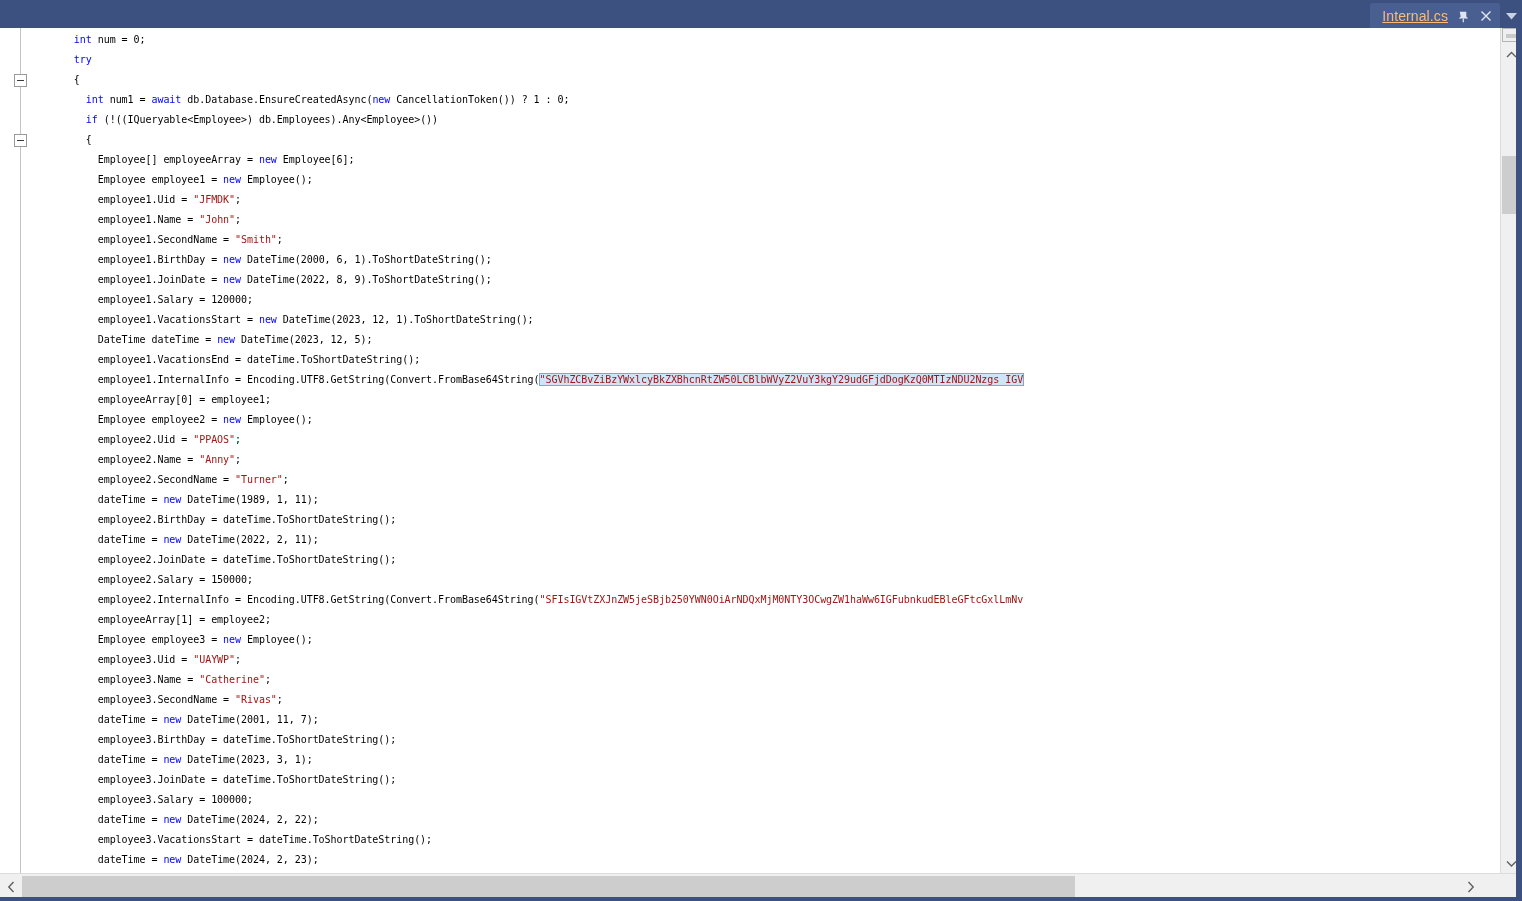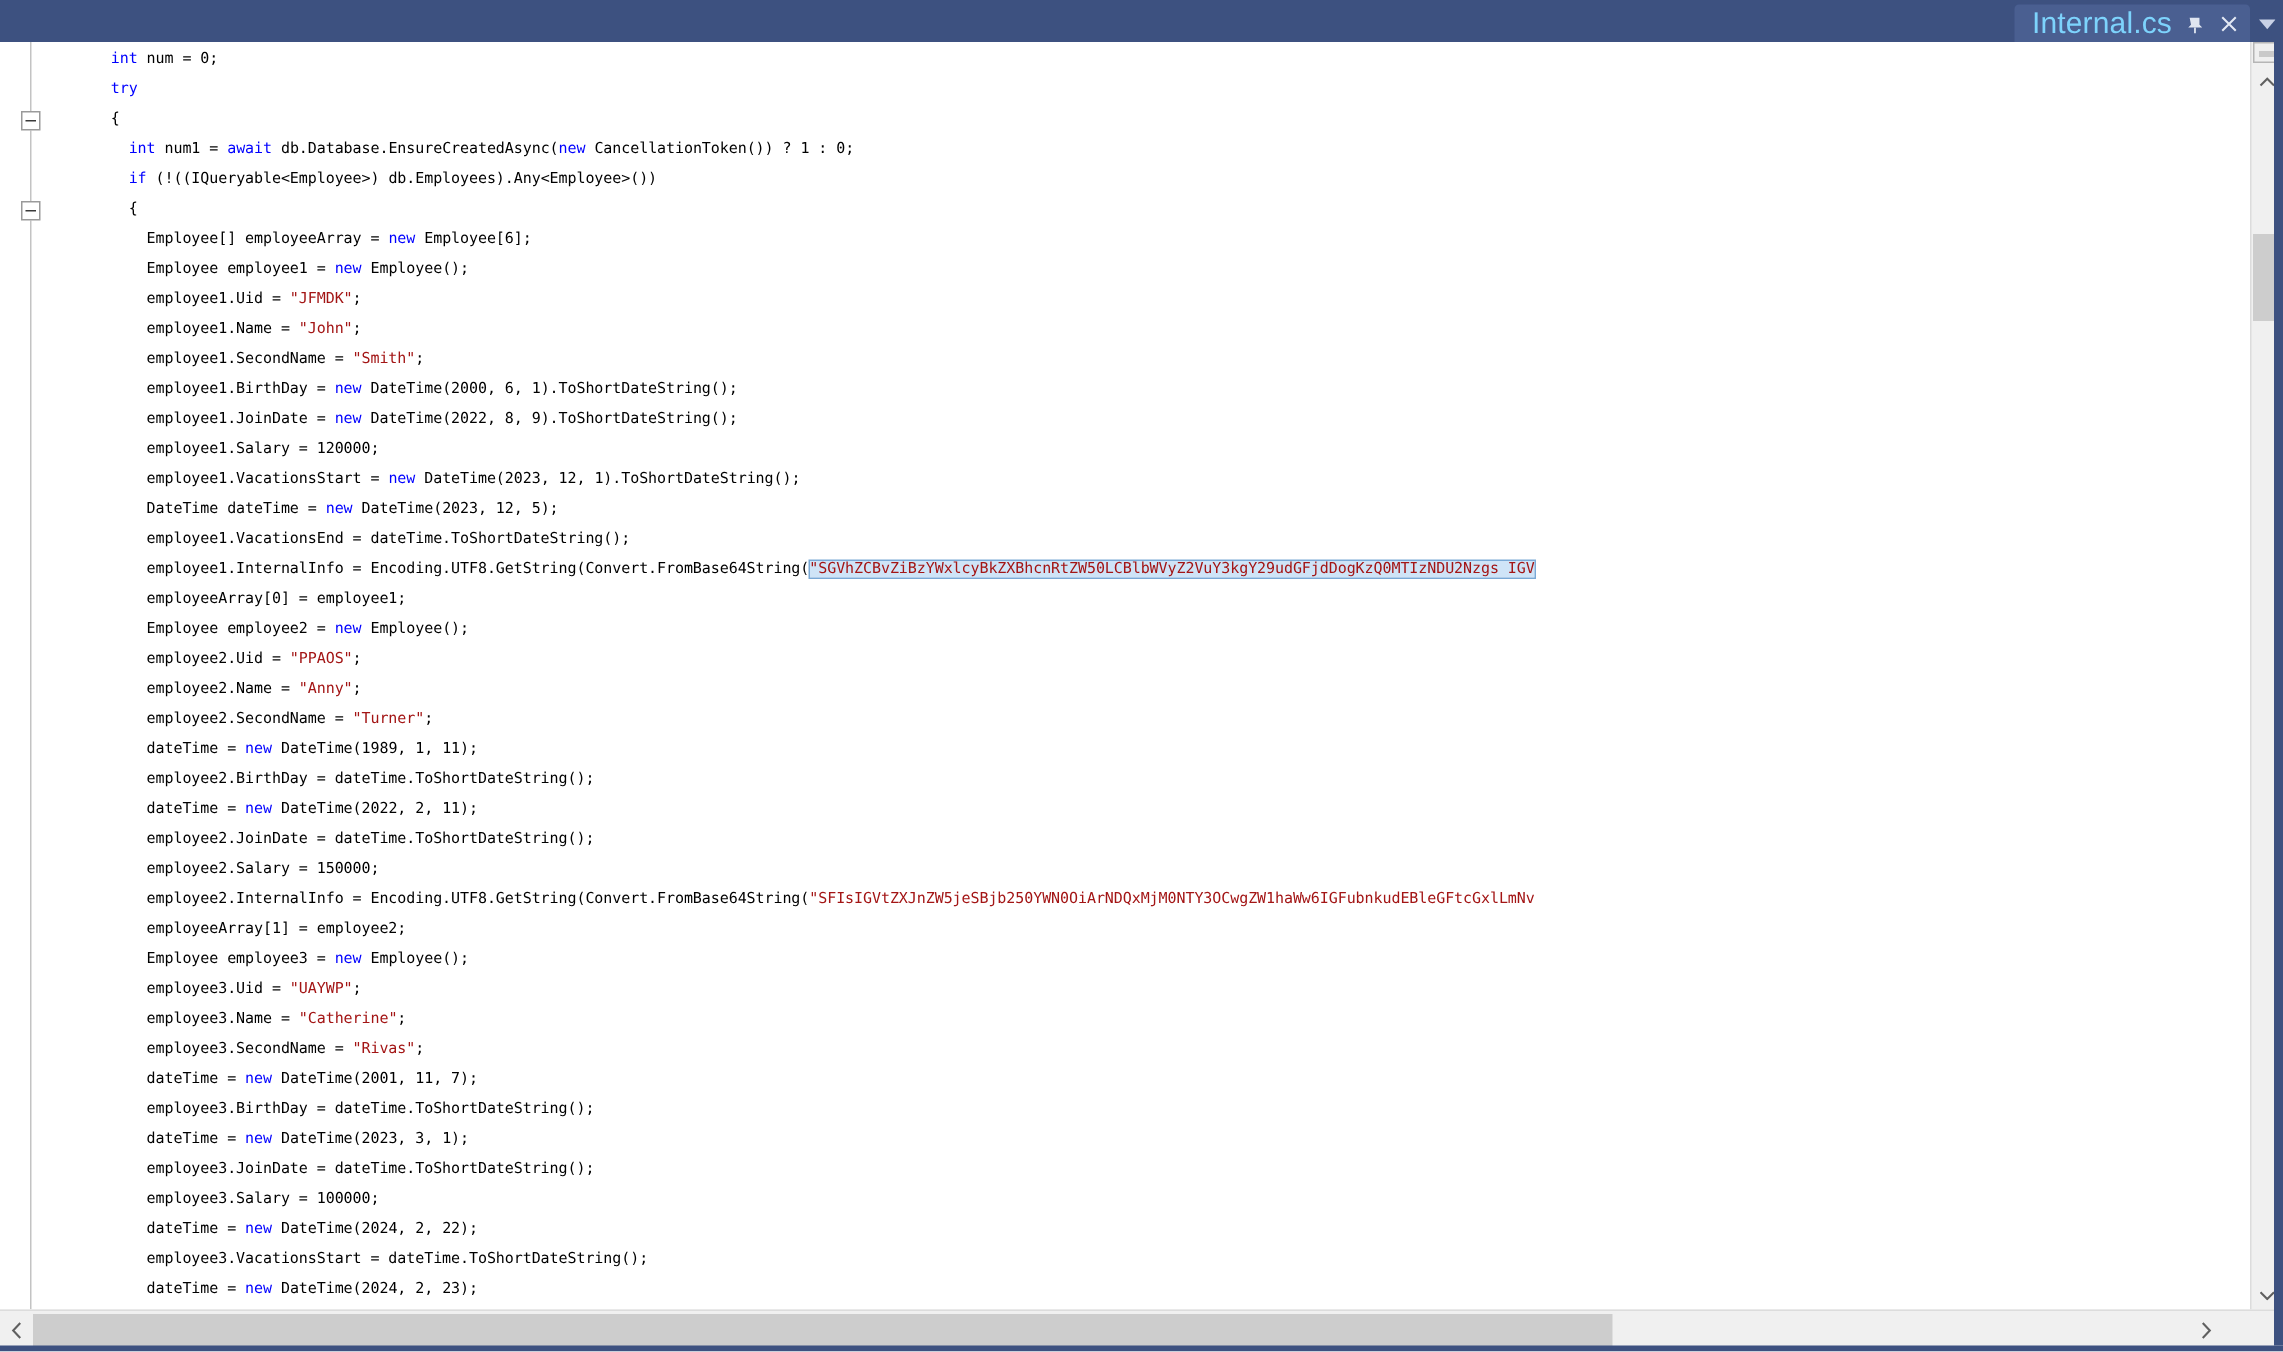--- a/index.html
+++ b/index.html
@@ -22,28 +22,29 @@
     width: 1522px; height: 28px;
     background: #3d5180;
     display: flex; align-items: flex-end; justify-content: flex-end;
   }
   .tab {
     display: flex; align-items: center;
     height: 26px;
     padding: 0 6px 0 12px;
     margin-right: 0px;
     background: #4a5f91;
-    color: #7dd3fc;
+    color: #fdba74;
     font-family: "Liberation Sans", sans-serif;
-    font-size: 20px;
+    font-size: 14px;
     border-top-left-radius: 3px;
     border-top-right-radius: 3px;
     gap: 7px;
     position: relative;
     top: 1px;
+    text-decoration: underline;
   }
   .tab-title { letter-spacing: .1px; }
   .tab-icon {
     display: inline-flex; align-items: center; justify-content: center;
     width: 16px; height: 16px;
     color: #dfe5f1;
   }
   .tab-icon svg { display: block; }
   .tab-dropdown {
     display: inline-flex; align-items: center; justify-content: center;

